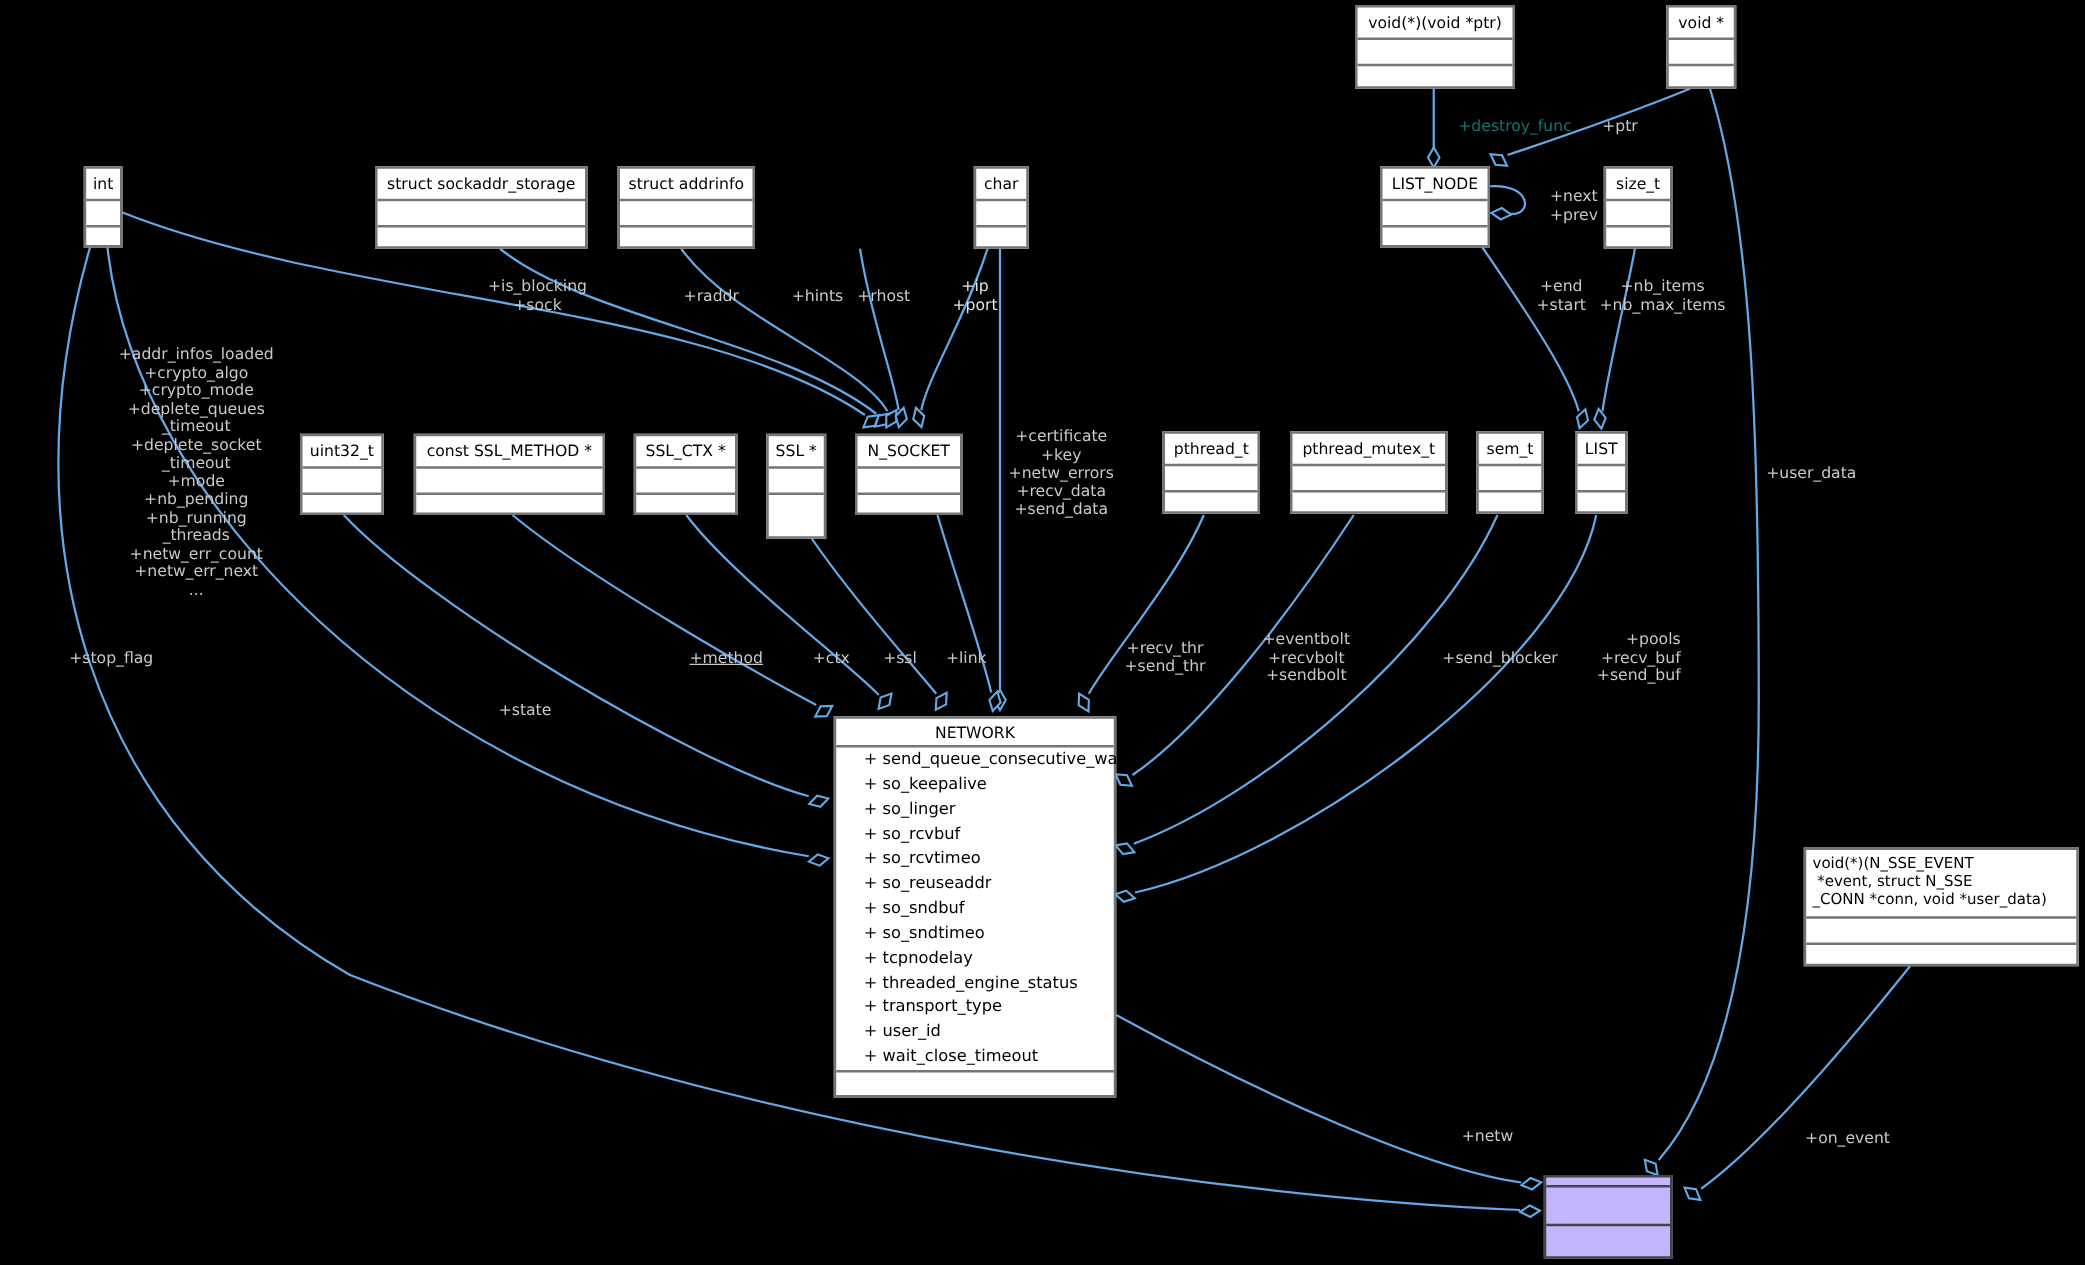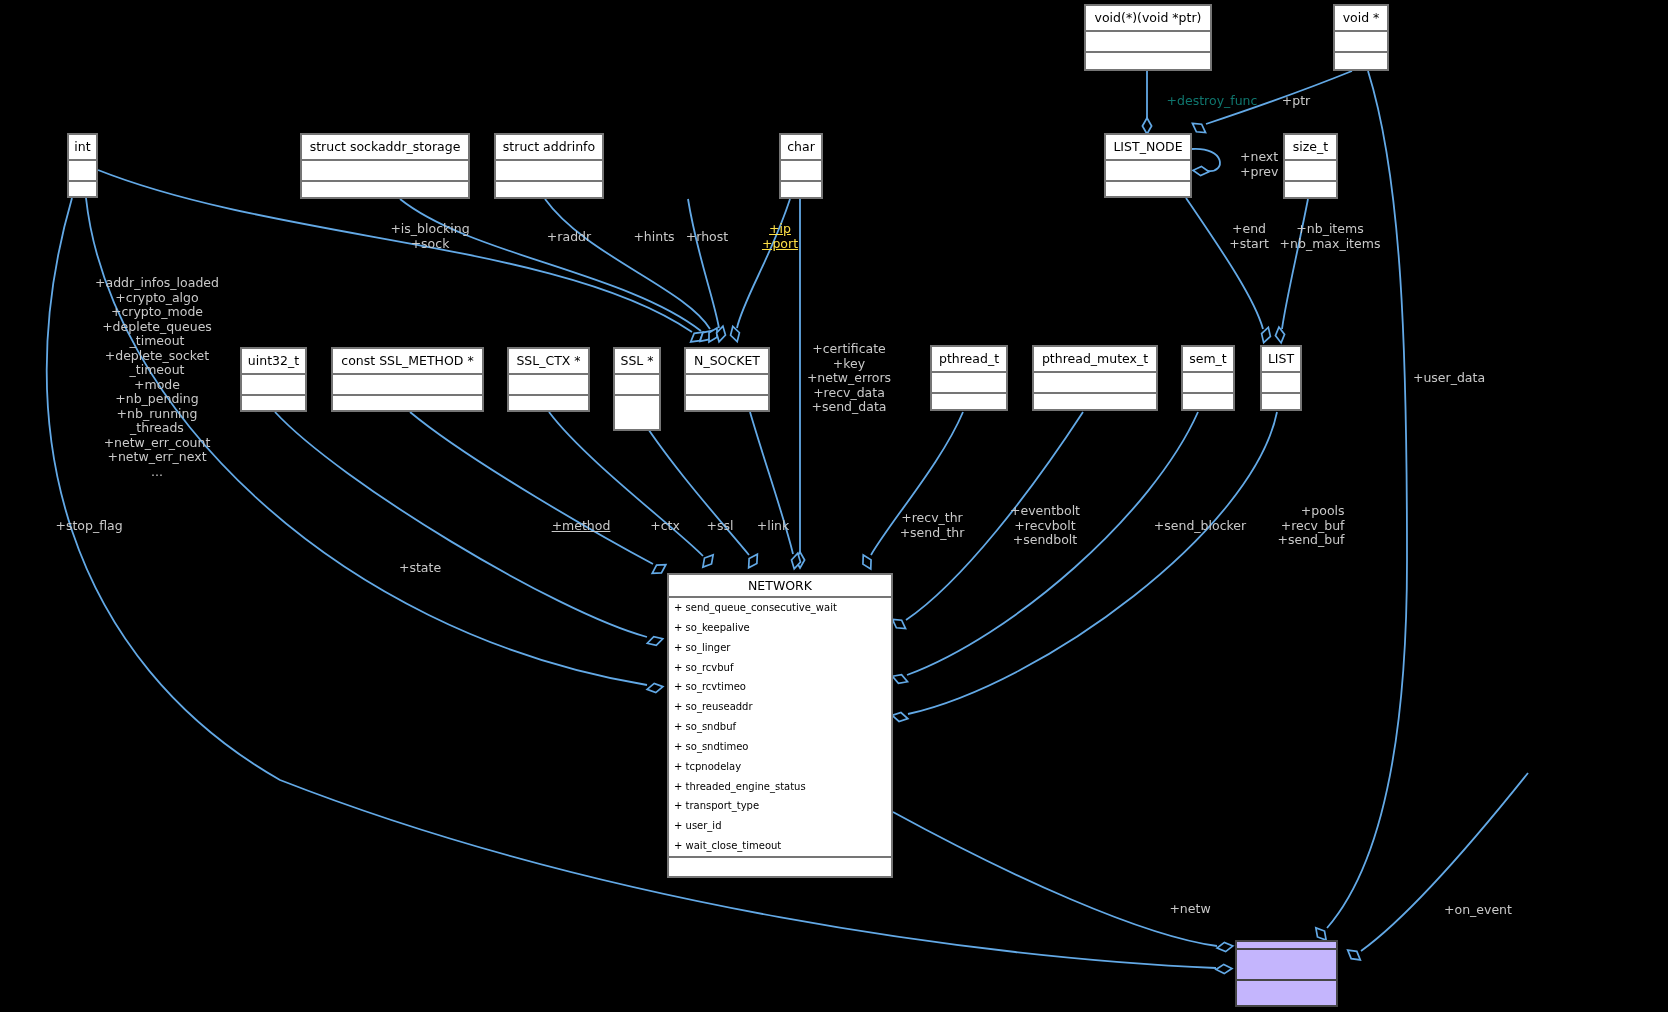--- a/index.html
+++ b/index.html
@@ -10,21 +10,21 @@
         display:flex;flex-direction:column;color:#000;z-index:2;}
   .node .t{height:24px;line-height:24px;text-align:center;border-bottom:2px solid #757575;
            font-size:12.5px;white-space:nowrap;overflow:hidden;padding:0 3px;}
   .node .c{height:19px;border-bottom:2px solid #757575;}
   .node .c2{flex:1;border-bottom:none;}
   .node.focus{background:#c4b5fd;border-color:#454545;gap:24px;}
   .node.focus .t,.node.focus .c{border-color:#454545;}
   
   #network .t{height:21px;line-height:21px;}
   #network .attrs{display:flex;flex-direction:column;flex:1 1 auto;}
-  #network .attrs div{flex:1;line-height:19px;font-size:10px;padding-left:5px;white-space:nowrap;}
+  #network .attrs div{flex:1;line-height:19px;font-size:13px;padding-left:22px;white-space:nowrap;}
   #network .bottom{height:18px;border-top:2px solid #757575;}
   
   #sse_callback .t{height:50px;line-height:14.5px;text-align:left;padding:3px 5px 0 5px;
                    font-size:12px;white-space:pre;}
   #sse_callback .t div{height:14.5px;}
   .elabel{position:absolute;z-index:1;text-align:center;font-size:12.5px;line-height:14.5px;
           white-space:nowrap;transform:translateX(-50%);}
 </style>
 </head>
 <body>
@@ -190,20 +190,25 @@
       </div>
     <div class="bottom"></div>
   </div>
 
   <div class="node focus" id="n_sse_conn" style="left:1235px;top:940px;width:103px;height:67px">
     <div class="t">N_SSE_CONN</div>
     <div class="c"></div>
     <div class="c c2"></div>
   </div>
 
+  <div class="node" id="sse_callback" style="left:1443px;top:678px;width:220px;height:95px">
+    <div class="t"><div>void(*)(N_SSE_EVENT</div><div> *event, struct N_SSE</div><div>_CONN *conn, void *user_data)</div></div>
+    <div class="c"></div>
+    <div class="c c2"></div>
+  </div>
 <div class="elabel" style="left: 1199px; top: 94px; color: #0f766e; margin-left: 13px;">
       <div>+destroy_func</div>
     </div>
     <div class="elabel" style="left: 1296px; top: 94px; color: rgb(201, 201, 201);">
       <div>+ptr</div>
     </div>
     <div class="elabel" style="left: 1240px; top: 150px; color: rgb(201, 201, 201); transform: none; text-align: left;">
       <div>+next</div>
       <div>+prev</div>
     </div>
@@ -221,21 +226,21 @@
     </div>
     <div class="elabel" style="left: 569px; top: 230px; color: rgb(201, 201, 201);">
       <div>+raddr</div>
     </div>
     <div class="elabel" style="left: 654px; top: 230px; color: rgb(201, 201, 201);">
       <div>+hints</div>
     </div>
     <div class="elabel" style="left: 707px; top: 230px; color: rgb(201, 201, 201);">
       <div>+rhost</div>
     </div>
-    <div class="elabel" style="left: 780px; top: 222px; color: #fde047; text-decoration: underline;">
+    <div class="elabel" style="left: 780px; top: 222px; color: #e5e5e5;">
       <div>+ip</div>
       <div>+port</div>
     </div>
     <div class="elabel" style="left: 849px; top: 342px; color: rgb(201, 201, 201);">
       <div>+certificate</div>
       <div>+key</div>
       <div>+netw_errors</div>
       <div>+recv_data</div>
       <div>+send_data</div>
     </div>

